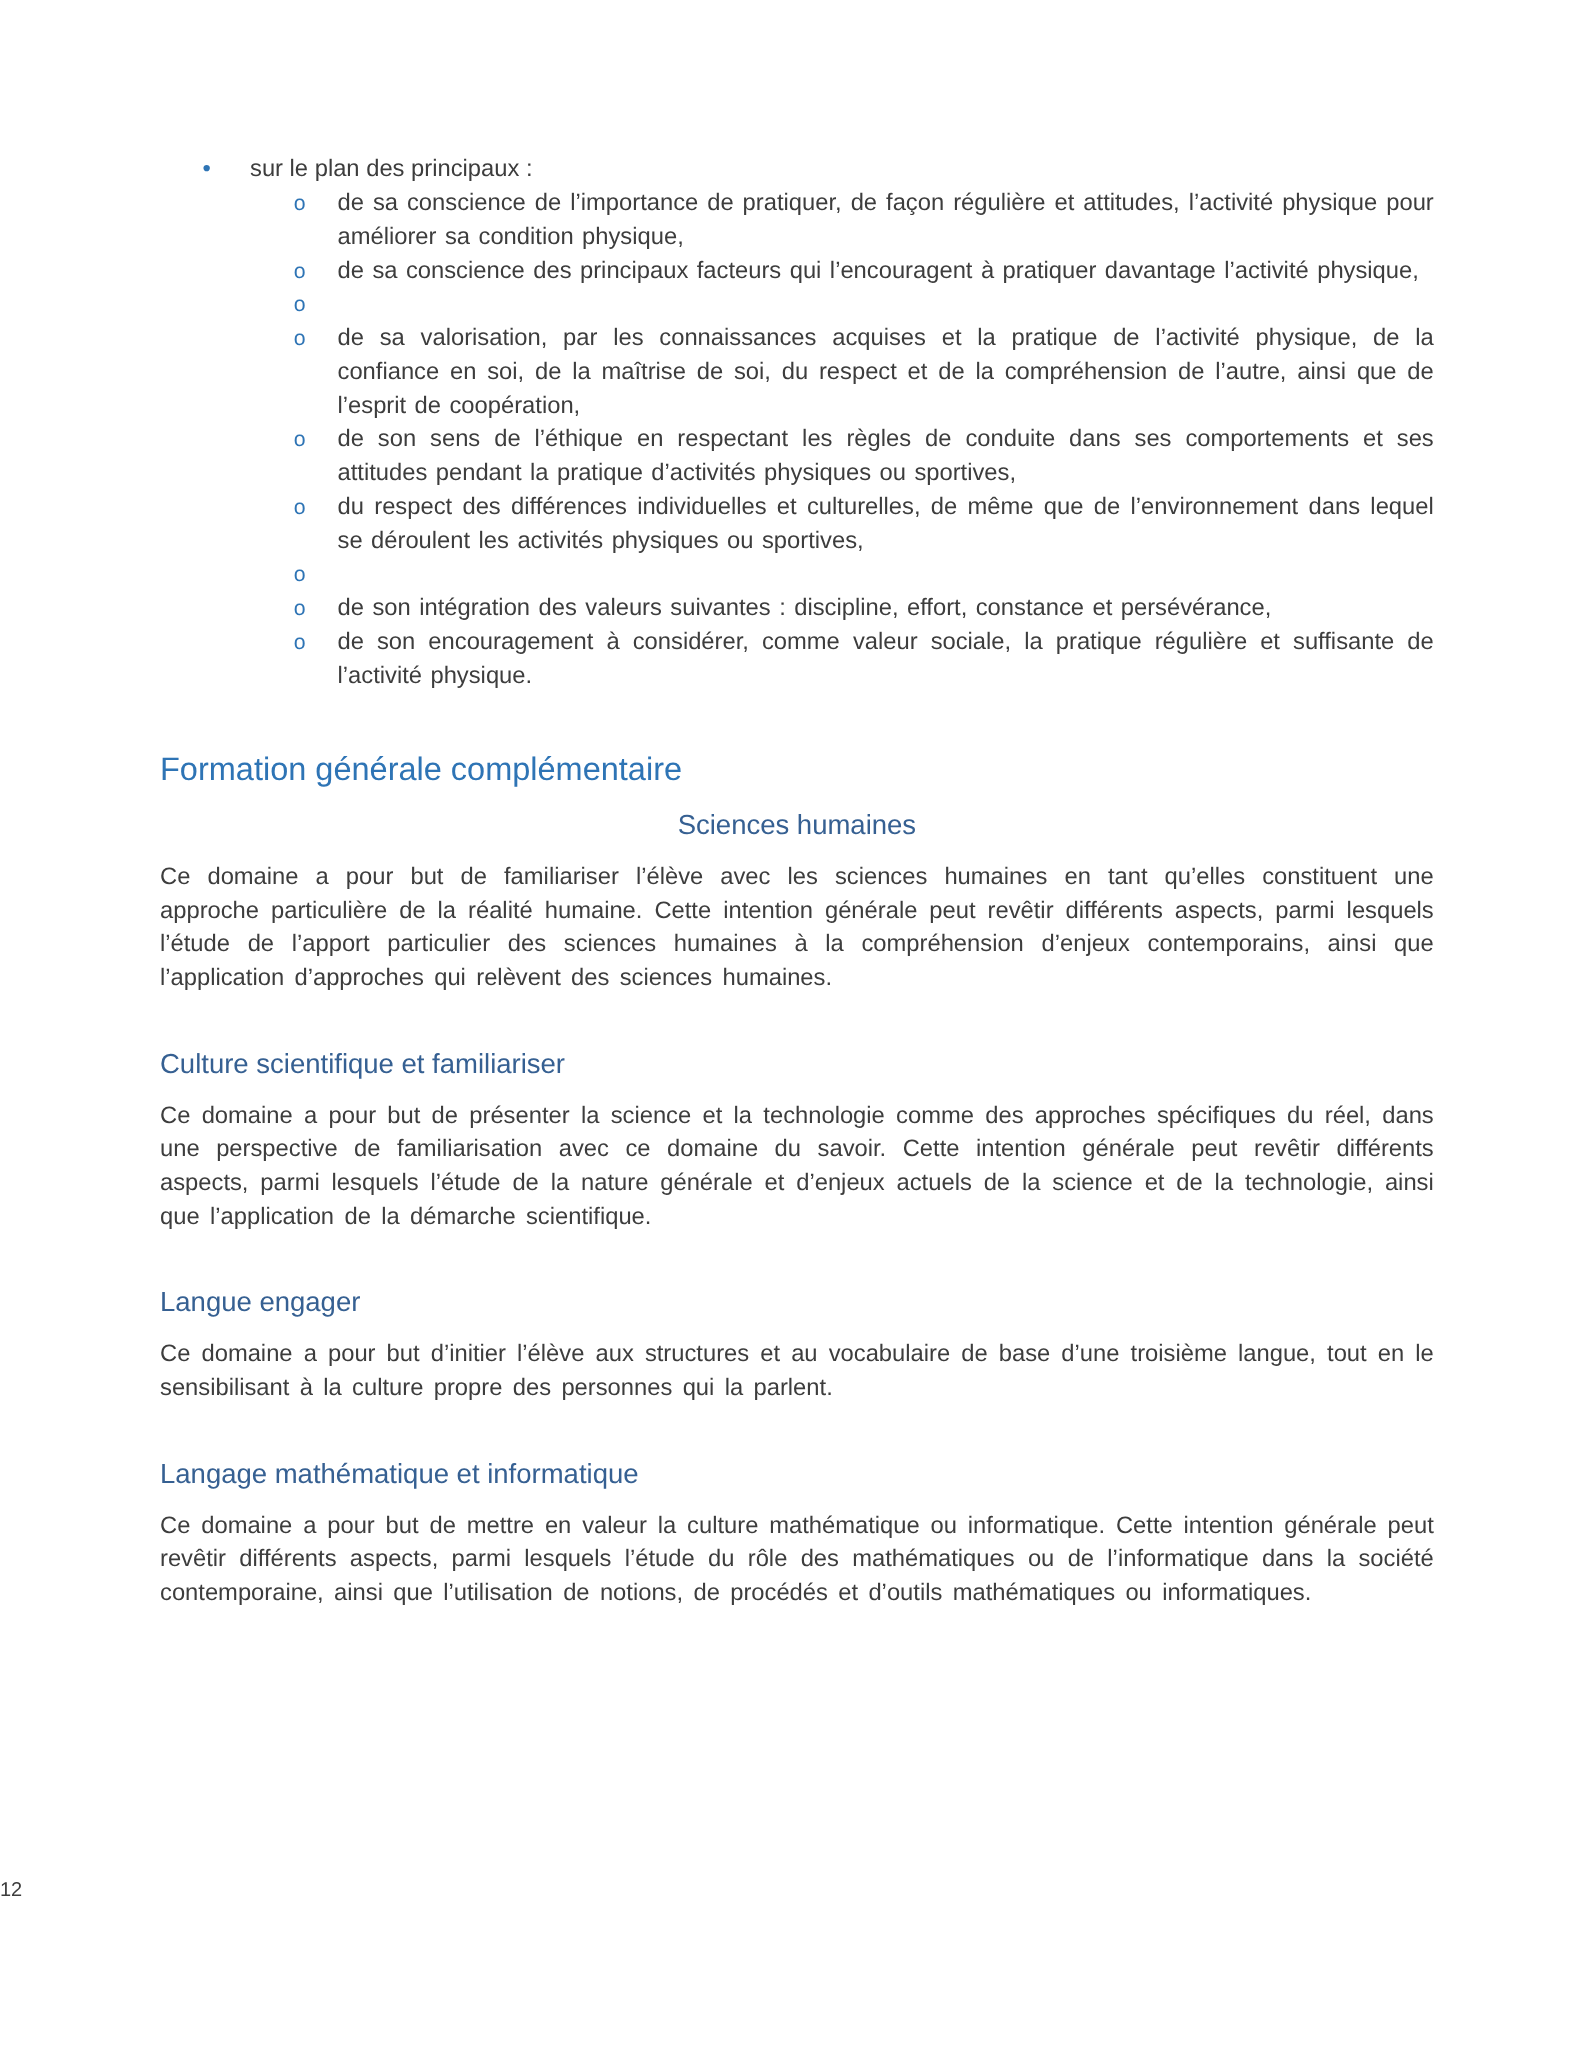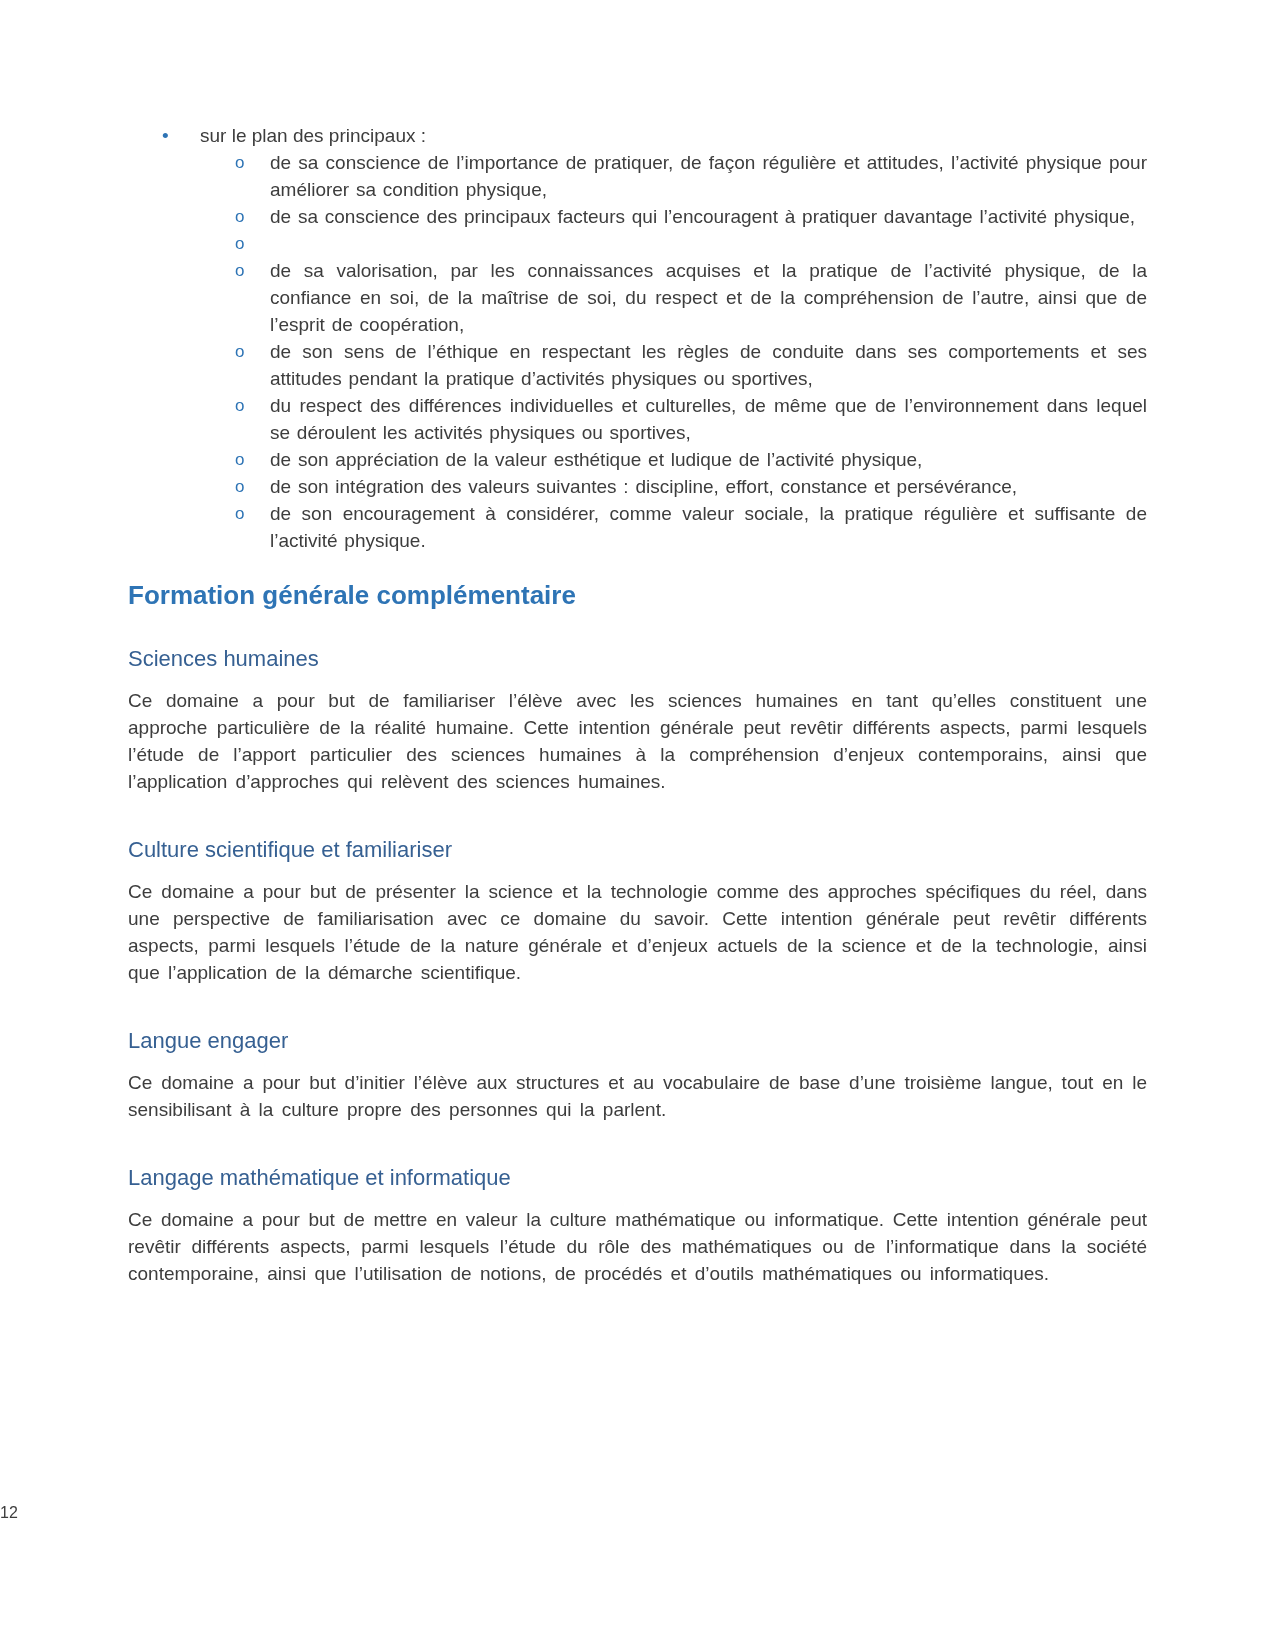--- a/index.html
+++ b/index.html
@@ -35,33 +35,33 @@
     line-height: 27px;
   }
   .l2-text {
     flex: 1;
     text-align: justify;
     word-spacing: 1.5px;
   }
 
   
   h1.doc-h1 {
-    margin-top: 26px;
+    margin-top: 46px;
     font-size: 26px;
-    font-weight: bold;
+    font-weight: normal;
     color: #2e74b5;
   }
   h2.doc-h2 {
     margin-top: 42px;
     margin-bottom: 15px;
     font-size: 22px;
     font-weight: normal;
     color: #366092;
   }
-  h2.first { margin-top: 35px; }
+  h2.first { margin-top: 16px; text-align: center; }
 
   
   p.body-par {
     font-size: 19px;
     line-height: 27px;
     text-align: justify;
     word-spacing: 3px;
     color: #3d3d3d;
   }
 
@@ -104,21 +104,20 @@
     <div class="l2-row">
       <span class="l2-marker">o</span>
       <span class="l2-text">de son sens de l’éthique en respectant les règles de conduite dans ses comportements et ses attitudes pendant la pratique d’activités physiques ou sportives,</span>
     </div>
     <div class="l2-row">
       <span class="l2-marker">o</span>
       <span class="l2-text">du respect des différences individuelles et culturelles, de même que de l’environnement dans lequel se déroulent les activités physiques ou sportives,</span>
     </div>
     <div class="l2-row">
       <span class="l2-marker">o</span>
-      <span class="l2-text">de son appréciation de la valeur esthétique et ludique de l’activité physique,</span>
     </div>
     <div class="l2-row">
       <span class="l2-marker">o</span>
       <span class="l2-text">de son intégration des valeurs suivantes : discipline, effort, constance et persévérance,</span>
     </div>
     <div class="l2-row">
       <span class="l2-marker">o</span>
       <span class="l2-text">de son encouragement à considérer, comme valeur sociale, la pratique régulière et suffisante de l’activité physique.</span>
     </div>
   </div>

